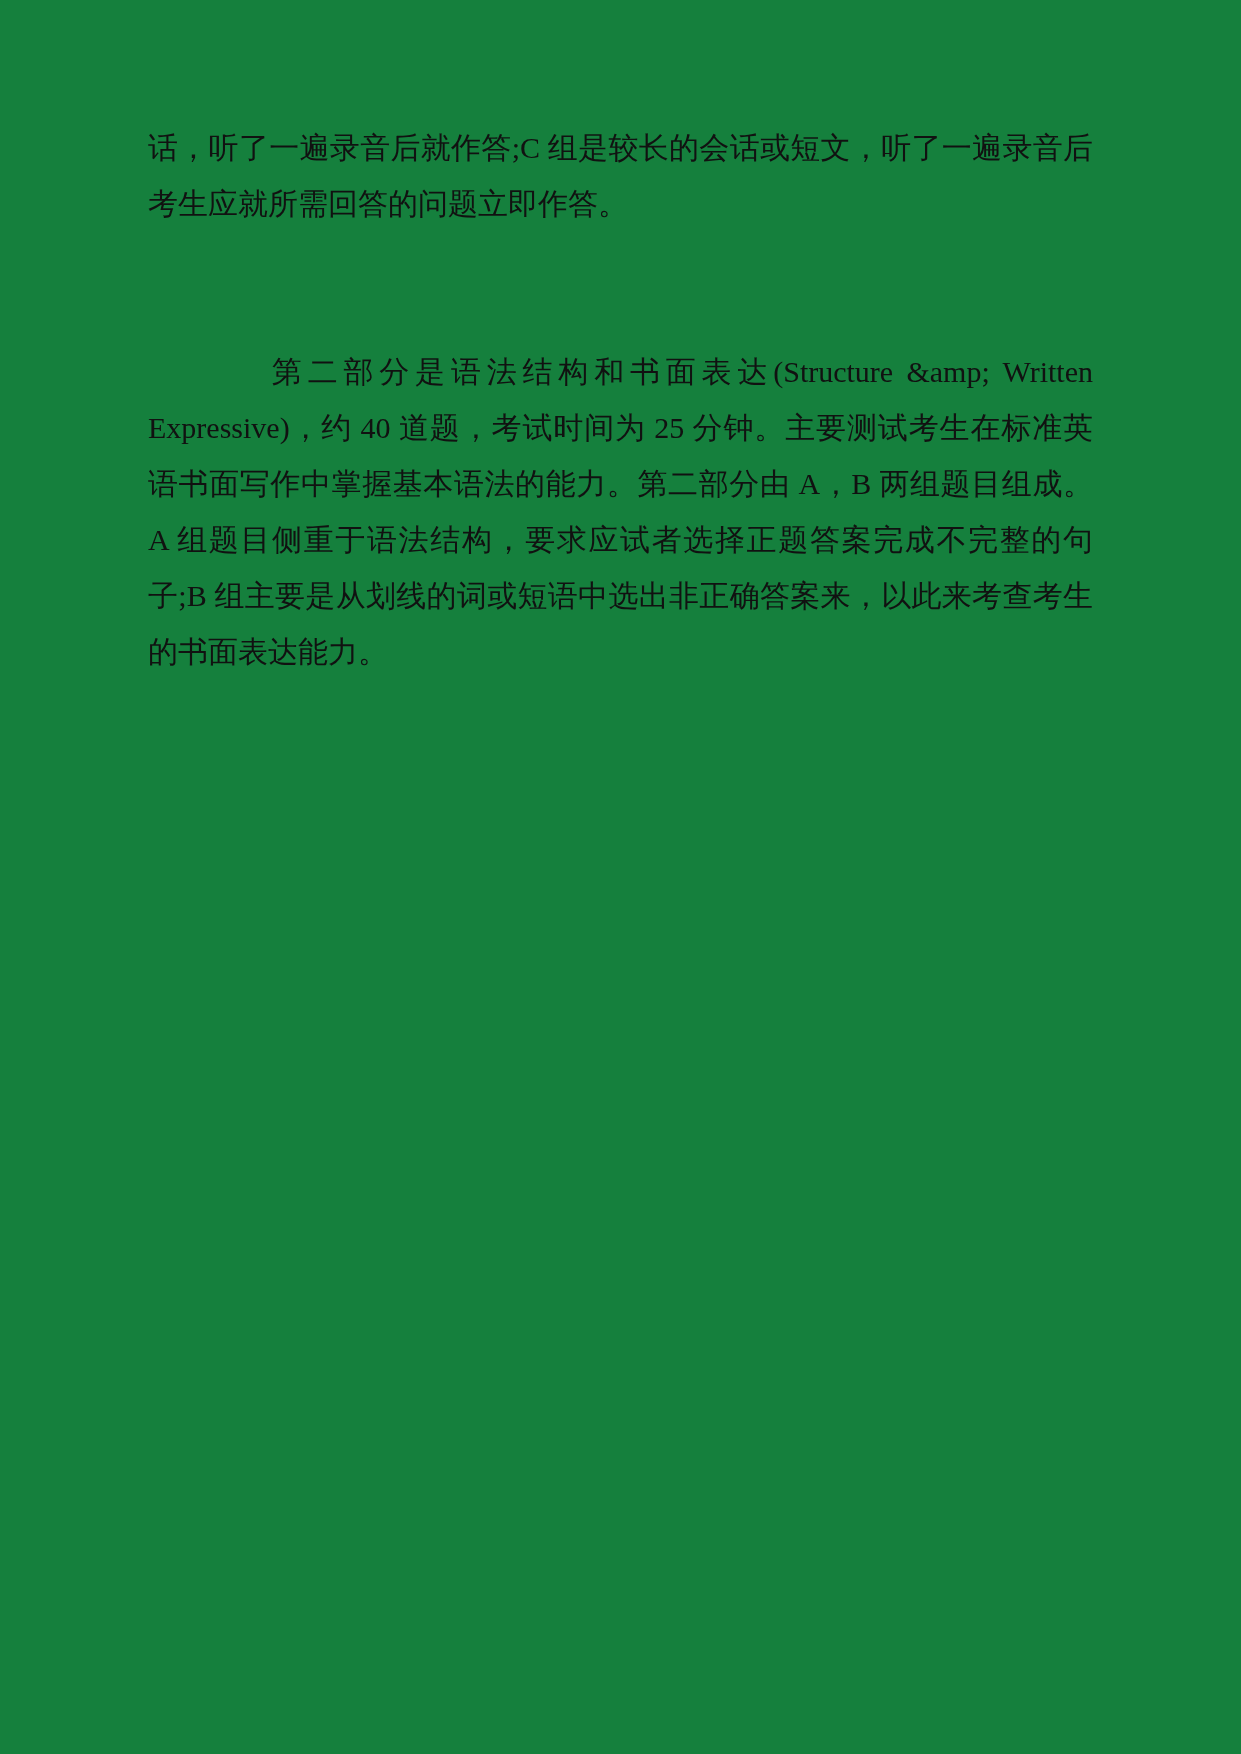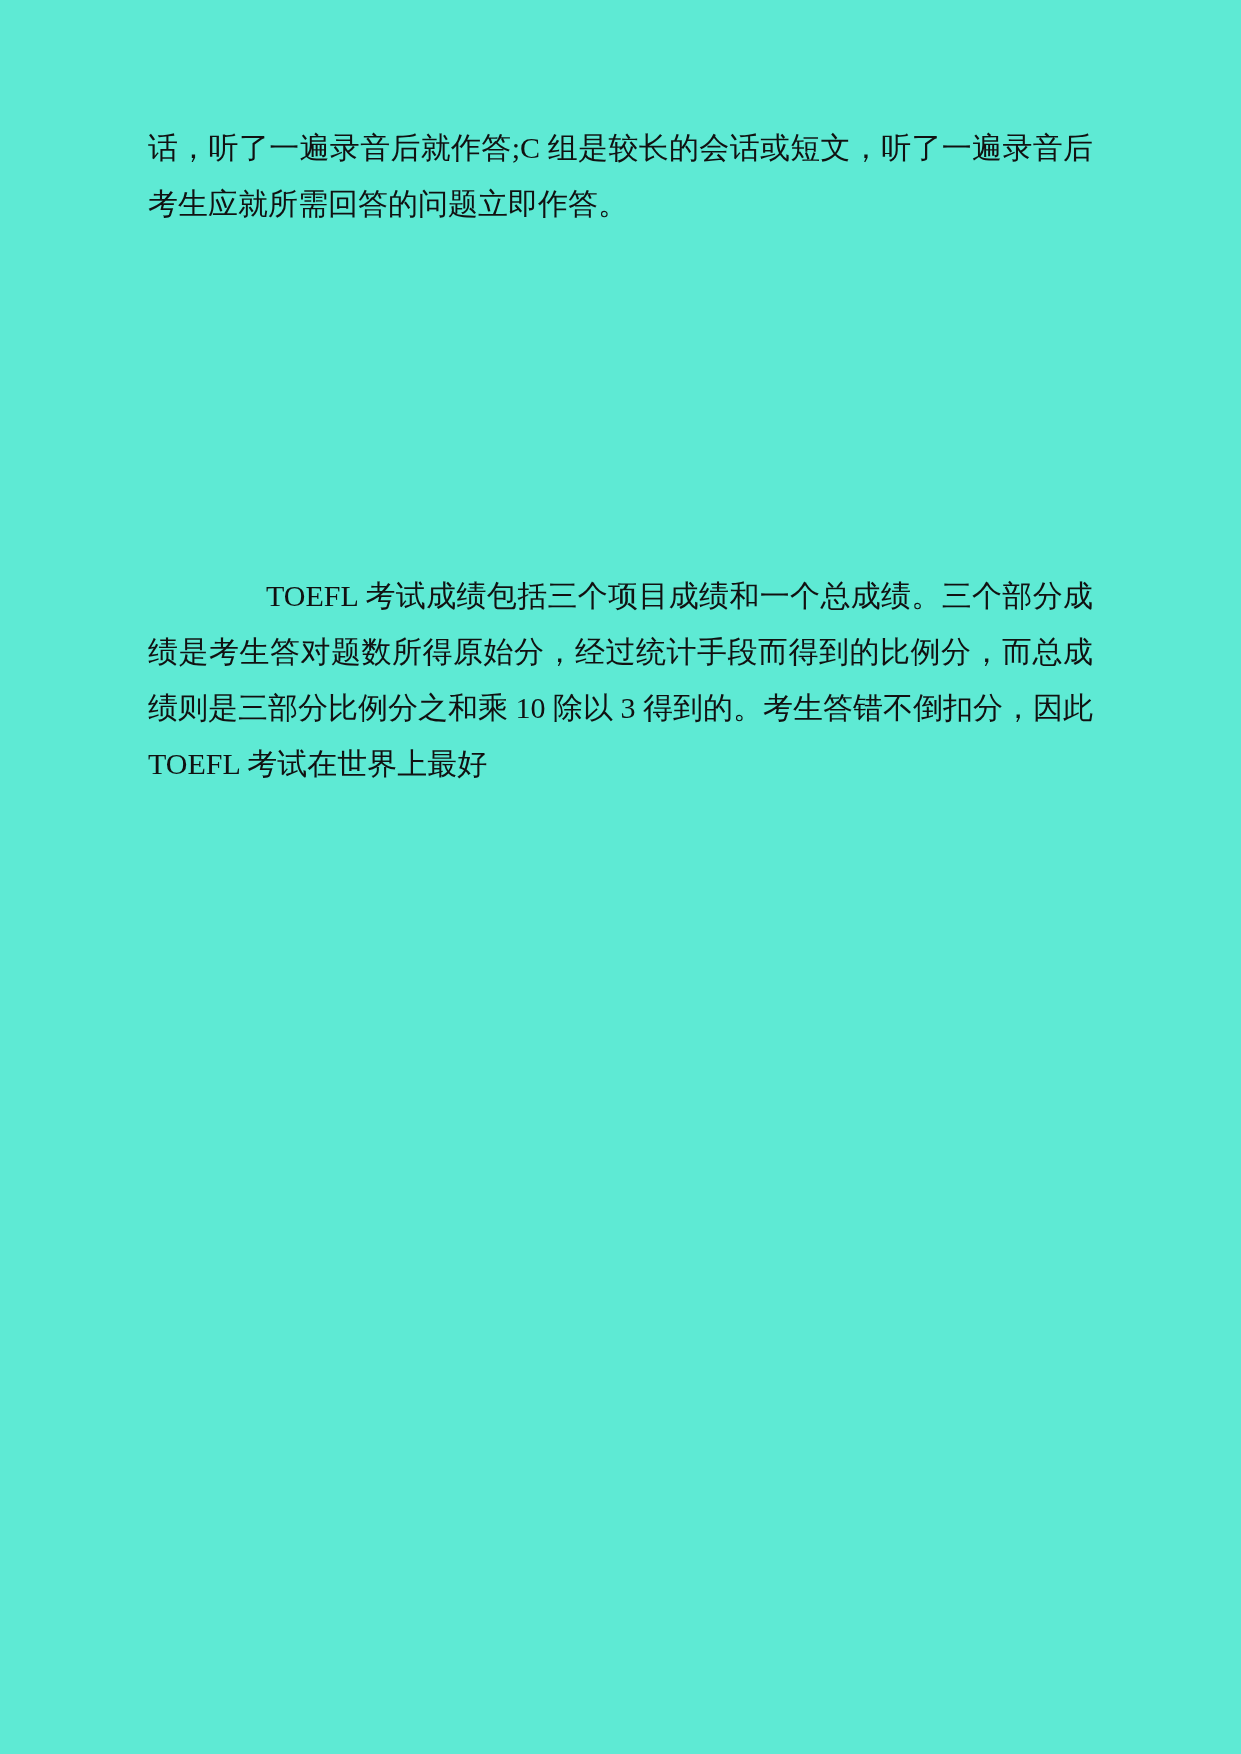--- a/index.html
+++ b/index.html
@@ -13,21 +13,21 @@
     font-family: "Liberation Serif", serif;
     color: #1a1a1a;
     -webkit-font-smoothing: antialiased;
   }
   .page {
     position: relative;
     width: 1241px;
     height: 1754px;
     box-sizing: border-box;
     padding: 120px 148px 0 148px;
-    background: #5eead4;
+    background: #15803d;
   }
   .doc-body {
     font-size: 30px;
     line-height: 56px;
     color: #111111;
     text-align: justify;
     text-justify: inter-ideograph;
   }
   p.para {
     margin: 0;
@@ -44,23 +44,23 @@
 
 <div class="page">
   <div class="doc-body">
 
     <p class="para">
       <span>话，听了一遍录音后就作答;C 组是较长的会话或短文，听了一遍录音后考生应就所需回答的问题立即作答。</span>
     </p>
 
     <div class="gap-big"></div>
 
+    <p class="para"><span class="indent"></span><span>第二部分是语法结构和书面表达(Structure &amp;amp; Written Expressive)，约 40 道题，考试时间为 25 分钟。主要测试考生在标准英语书面写作中掌握基本语法的能力。第二部分由 A，B 两组题目组成。A 组题目侧重于语法结构，要求应试者选择正题答案完成不完整的句子;B 组主要是从划线的词或短语中选出非正确答案来，以此来考查考生的书面表达能力。</span>
+    </p>
 
     <div class="gap-big"></div>
 
 
     <div class="gap-big"></div>
 
-    <p class="para"><span class="indent"></span><span>TOEFL 考试成绩包括三个项目成绩和一个总成绩。三个部分成绩是考生答对题数所得原始分，经过统计手段而得到的比例分，而总成绩则是三部分比例分之和乘 10 除以 3 得到的。考生答错不倒扣分，因此 TOEFL 考试在世界上最好</span>
-    </p>
 
   </div>
 </div>
 
 </body></html>

